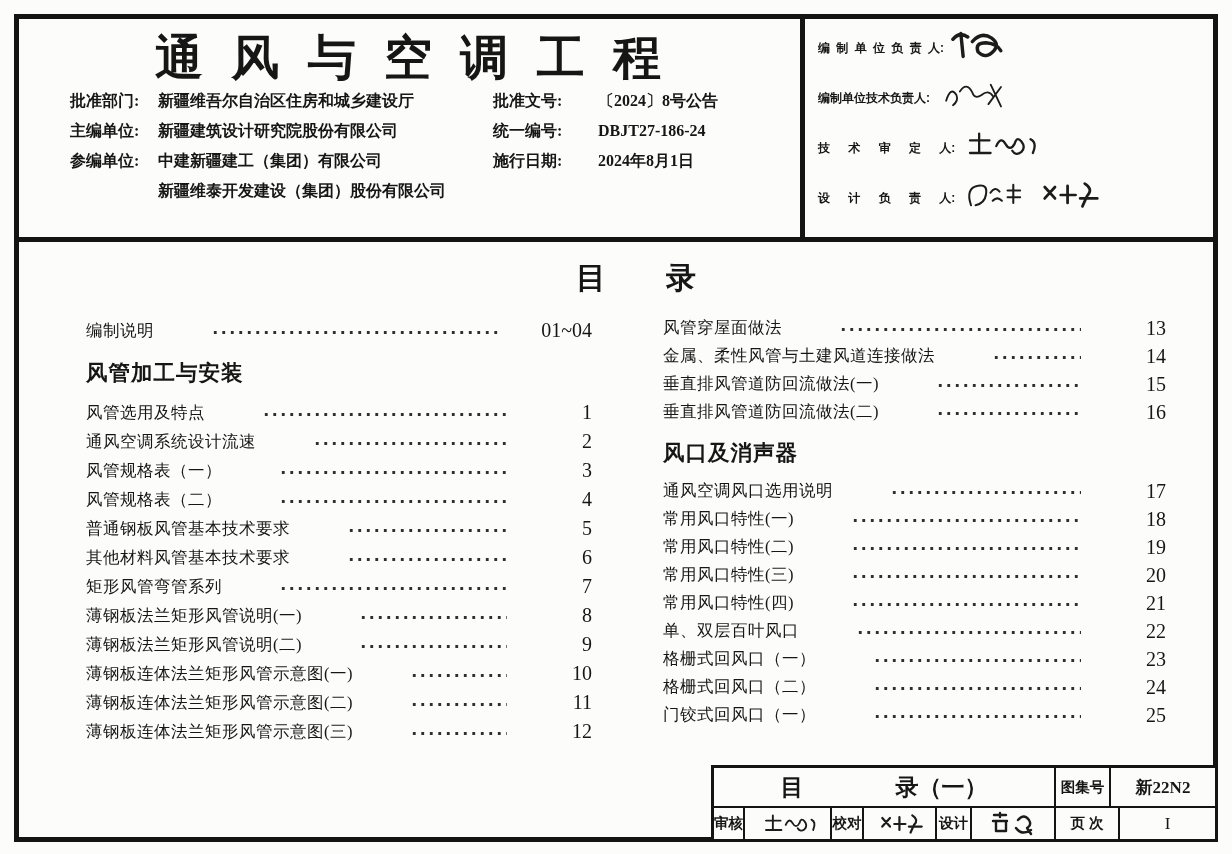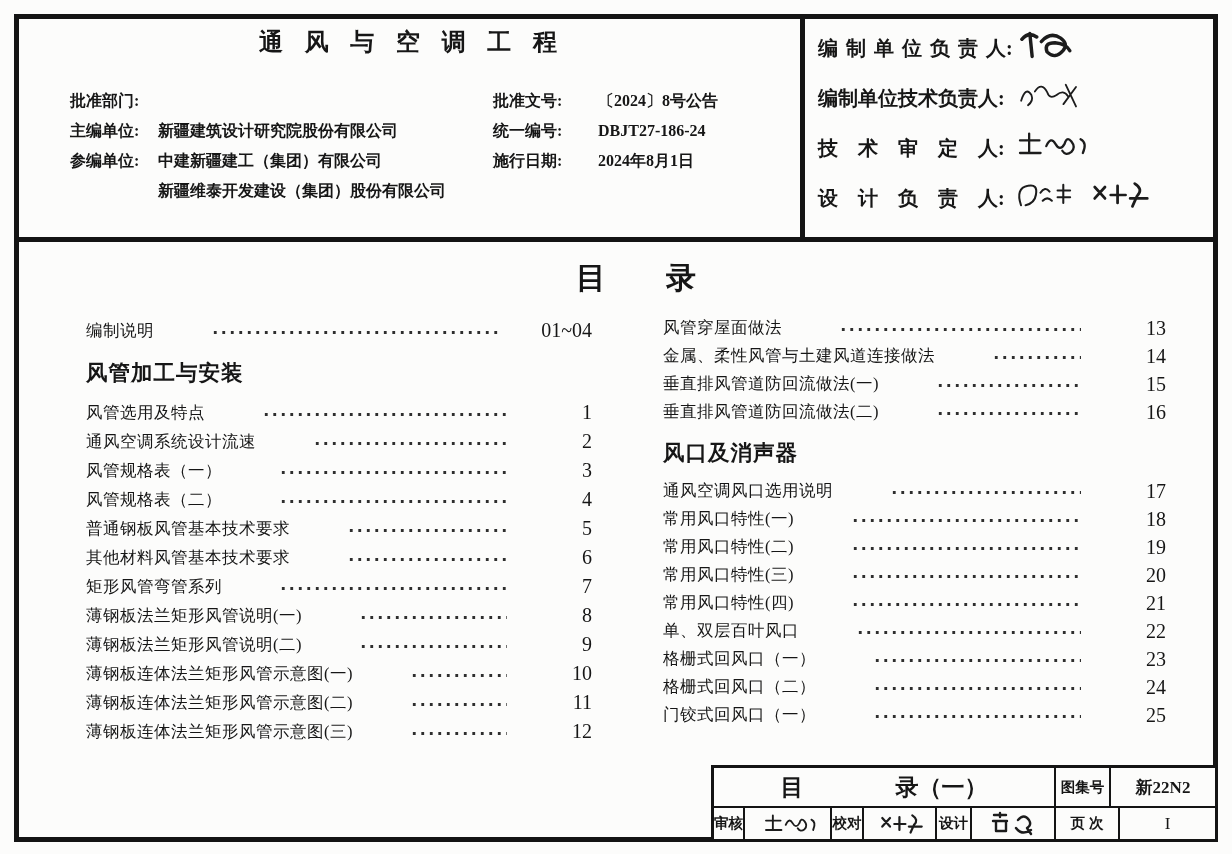--- a/index.html
+++ b/index.html
@@ -6,35 +6,35 @@
   .page {
     position:relative; width:1232px; height:854px; background:#fcfcfb;
     font-family:"Liberation Serif","DejaVu Serif",serif; color:#161616; overflow:hidden;
   }
   .frame { position:absolute; left:14px; top:14px; width:1204px; height:828px;
     border:5px solid #141414; box-sizing:border-box; }
   .hdiv { position:absolute; left:14px; top:237px; width:1204px; height:5px; background:#141414; }
   .vdiv { position:absolute; left:800px; top:14px; width:5px; height:228px; background:#141414; }
 
   .doc-title { position:absolute; left:14px; top:26px; width:790px; text-align:center;
-    font-family:"Liberation Sans","DejaVu Sans",sans-serif; font-weight:bold; font-size:24px;
+    font-family:"Liberation Sans","DejaVu Sans",sans-serif; font-weight:bold; font-size:48px;
     white-space:pre; word-spacing:11px; letter-spacing:2px; }
 
   .approval-left  { position:absolute; left:70px;  top:86px; }
   .approval-right { position:absolute; left:493px; top:86px; }
   .app-row { display:flex; align-items:center; height:30px; font-size:16px; font-weight:600; }
   .app-label { width:88px; white-space:pre; }
   .app-value { white-space:pre; }
   .approval-right .app-value { margin-left:17px; }
 
   .signers { position:absolute; left:805px; top:20px; width:413px; height:216px;
     padding-left:13px; box-sizing:border-box; }
   .signer-row { display:flex; align-items:center; height:50px; }
-  .signer-label { font-family:Liberation Serif, serif; font-weight:bold;
-    font-size:20px; white-space:pre; flex:none;margin-top:7px; }
+  .signer-label { font-family:Liberation Sans, sans-serif; font-weight:bold;
+    font-size:12px; white-space:pre; flex:none;margin-top:7px; }
   .sp-med  { word-spacing:3px; }
   .sp-wide { word-spacing:15px; }
   .sig { flex:none; margin-left:5px; }
   .sig path { fill:none; stroke:#1c1c1c; stroke-linecap:round; stroke-linejoin:round; }
 
   .toc-heading { position:absolute; left:20px; top:258px; width:1232px; text-align:center;
     font-family:"Liberation Sans","DejaVu Sans",sans-serif; font-weight:bold; font-size:30px;
     white-space:pre; }
 
   .toc-col { position:absolute; }
@@ -75,20 +75,21 @@
 <div class="page">
   <div class="frame"></div>
   <div class="hdiv"></div>
   <div class="vdiv"></div>
 
   <div class="doc-title">通 风 与 空 调 工 程</div>
 
   <div class="approval-left">
     <div class="app-row">
       <span class="app-label">批准部门:</span>
+      <span class="app-value">新疆维吾尔自治区住房和城乡建设厅</span>
     </div>
     <div class="app-row">
       <span class="app-label">主编单位:</span>
       <span class="app-value">新疆建筑设计研究院股份有限公司</span>
     </div>
     <div class="app-row">
       <span class="app-label">参编单位:</span>
       <span class="app-value">中建新疆建工（集团）有限公司</span>
     </div>
     <div class="app-row">

